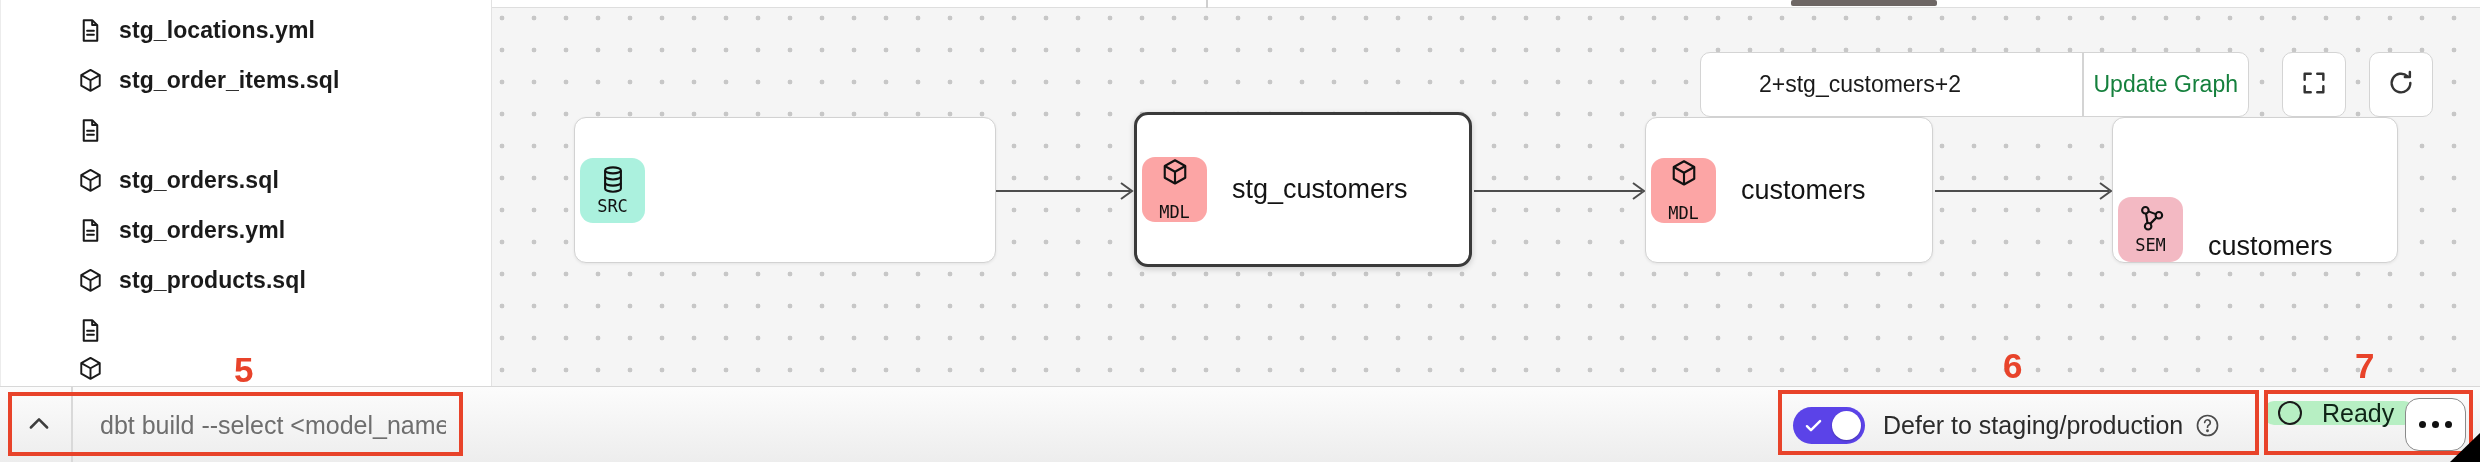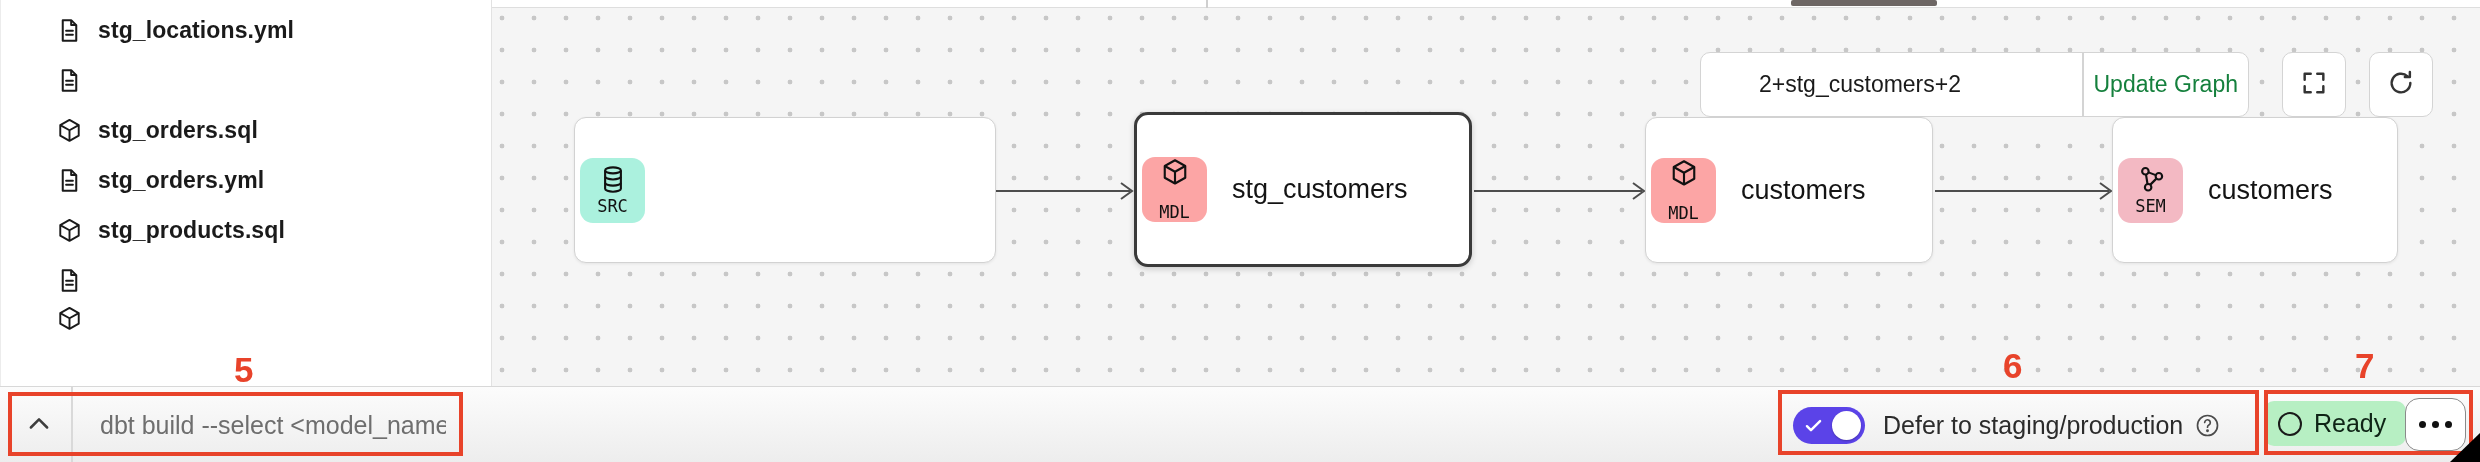--- a/index.html
+++ b/index.html
@@ -4,21 +4,21 @@
 <style>
   * { box-sizing: border-box; margin: 0; padding: 0; }
   html,body { width: 2480px; height: 462px; }
   body { font-family: "Liberation Sans", sans-serif; background: #fff; }
   #stage { position: relative; width: 2480px; height: 462px; overflow: hidden; background: #fff; }
 
   
   .sidebar { position: absolute; left: 0; top: 0; width: 492px; height: 386px;
              background: #fff; border-right: 1px solid #e2e2e2; border-left: 1px solid #ececec; overflow: hidden; }
   .file-list { padding-top: 5px; }
-  .file-row { display: flex; align-items: center; height: 50px; padding-left: 55px; cursor: pointer; }
+  .file-row { display: flex; align-items: center; height: 50px; padding-left: 76px; cursor: pointer; }
   .file-row .ficon { width: 27px; height: 27px; flex: 0 0 27px; display: flex; align-items: center; justify-content: center; }
   .file-row .flabel { margin-left: 15px; font-size: 23px; font-weight: 600; color: #1a1a1a; letter-spacing: 0.1px; }
   .file-row.clipped { height: 30px; overflow: hidden; align-items: flex-start; }
 
   
   .tabstrip { position: absolute; left: 492px; top: 0; width: 1988px; height: 8px; background: #fff; border-bottom: 1px solid #dedede; }
   .tab-divider { position: absolute; left: 714px; top: 0; width: 2px; height: 8px; background: #cfcfcf; }
   .hscroll-thumb { position: absolute; left: 1299px; top: 0; width: 146px; height: 6px; background: #6e6765; border-radius: 2px; }
   .canvas { position: absolute; left: 492px; top: 8px; width: 1988px; height: 378px; background-color: #f5f5f5;
             background-image: radial-gradient(circle, #c7c7c7 2.1px, transparent 2.7px);
@@ -63,22 +63,22 @@
   .cmd-input::placeholder { color: #6e6e6e; opacity: 1; }
 
   .defer-wrap { position: absolute; left: 1793px; top: 0; height: 76px; display: flex; align-items: center; }
   .toggle { position: relative; width: 72px; height: 37px; border-radius: 19px; background: #5b43e8; cursor: pointer; flex: 0 0 72px; }
   .toggle .check { position: absolute; left: 10px; top: 8px; width: 21px; height: 21px; }
   .toggle .knob { position: absolute; right: 4px; top: 4px; width: 29px; height: 29px; border-radius: 50%; background: #fff;
                   box-shadow: 0 1px 2px rgba(0,0,0,0.25); }
   .defer-label { margin-left: 18px; font-size: 25px; color: #2b2b2b; text-align: right; }
   .help-icon { margin-left: 12px; width: 25px; height: 25px; cursor: pointer; }
 
-  .ready-pill { position: absolute; left: 2264px; top: 14px; height: 45px; background: #b7efc3; border-radius: 10px;
-                display: flex; align-items: center; padding: 0 20px 0 14px; cursor: pointer; }
+  .ready-pill { position: absolute; left: 2264px; top: 14px; height: 24px; background: #b7efc3; border-radius: 10px;
+                display: flex; align-items: center; padding: 0 20px 0 14px; cursor: pointer; gap: 8px; }
   .ready-circle { width: 24px; height: 24px; border: 2.5px solid #1a1a1a; border-radius: 50%; background: transparent; }
   .ready-label { margin-left: 12px; font-size: 25px; font-weight: 500; color: #0f2416; }
   .ellipsis-btn { position: absolute; left: 2405px; top: 11px; width: 61px; height: 53px; background: #fff;
                   border: 1.5px solid #8a8a8a; border-radius: 14px; display: flex; align-items: center; justify-content: center;
                   gap: 6px; cursor: pointer; }
   .ellipsis-btn .dot { width: 7px; height: 7px; border-radius: 50%; background: #111; }
 
   
   .anno-box { position: absolute; border: 4px solid #e8432a; pointer-events: none; z-index: 20; }
   .anno-box-5 { left: 8px; top: 392px; width: 455px; height: 64px; }
@@ -104,20 +104,29 @@
         <span class="ficon">
           <svg viewBox="0 0 24 24" fill="none" stroke="#1a1a1a" stroke-width="1.8" stroke-linejoin="round">
               <path d="M6 2.8h7.5L18 7.2v14H6z"></path>
               <path d="M13.5 2.8v4.4H18"></path>
               <path d="M9 12.2h6M9 15.8h6" stroke-linecap="round"></path>
             </svg>
         </span>
         <span class="flabel">stg_locations.yml</span>
       </div>
 
+      <div class="file-row">
+        <span class="ficon">
+          <svg viewBox="0 0 24 24" fill="none" stroke="#1a1a1a" stroke-width="1.7" stroke-linejoin="round">
+              <path d="M12 2.6l8.2 4.6v9.4L12 21.2 3.8 16.6V7.2z"></path>
+              <path d="M3.8 7.2L12 11.8l8.2-4.6M12 11.8v9.4"></path>
+            </svg>
+        </span>
+        <span class="flabel">stg_order_items.sql</span>
+      </div>
 
       <div class="file-row">
         <span class="ficon">
           <svg viewBox="0 0 24 24" fill="none" stroke="#1a1a1a" stroke-width="1.8" stroke-linejoin="round">
               <path d="M6 2.8h7.5L18 7.2v14H6z"></path>
               <path d="M13.5 2.8v4.4H18"></path>
               <path d="M9 12.2h6M9 15.8h6" stroke-linecap="round"></path>
             </svg>
         </span>
       </div>
@@ -245,21 +254,21 @@
       <div class="badge badge-mdl">
         <svg viewBox="0 0 24 24" fill="none" stroke="#111" stroke-width="1.7" stroke-linejoin="round">
             <path d="M12 2.6l8.2 4.6v9.4L12 21.2 3.8 16.6V7.2z"></path>
             <path d="M3.8 7.2L12 11.8l8.2-4.6M12 11.8v9.4"></path>
           </svg>
         <span class="btxt">MDL</span>
       </div>
       <span class="node-label">customers</span>
     </div>
 
-    <div class="node" style="left:1620px; top:109px; width:286px; height:146px;">
+    <div class="node" style="left:1620px; top:109px; width:286px; height:146px;align-items:flex-end;">
       <div class="badge badge-sem">
         <svg viewBox="0 0 24 24" fill="none" stroke="#111" stroke-width="1.7">
             <circle cx="7.5" cy="5" r="2.6"></circle>
             <circle cx="18.3" cy="9" r="2.6"></circle>
             <circle cx="9.7" cy="17.8" r="2.6"></circle>
             <path d="M10 5.9l5.8 2.2M16.3 10.9l-5 5M8 7.6l1.2 7.6"></path>
           </svg>
         <span class="btxt">SEM</span>
       </div>
       <span class="node-label">customers</span>

